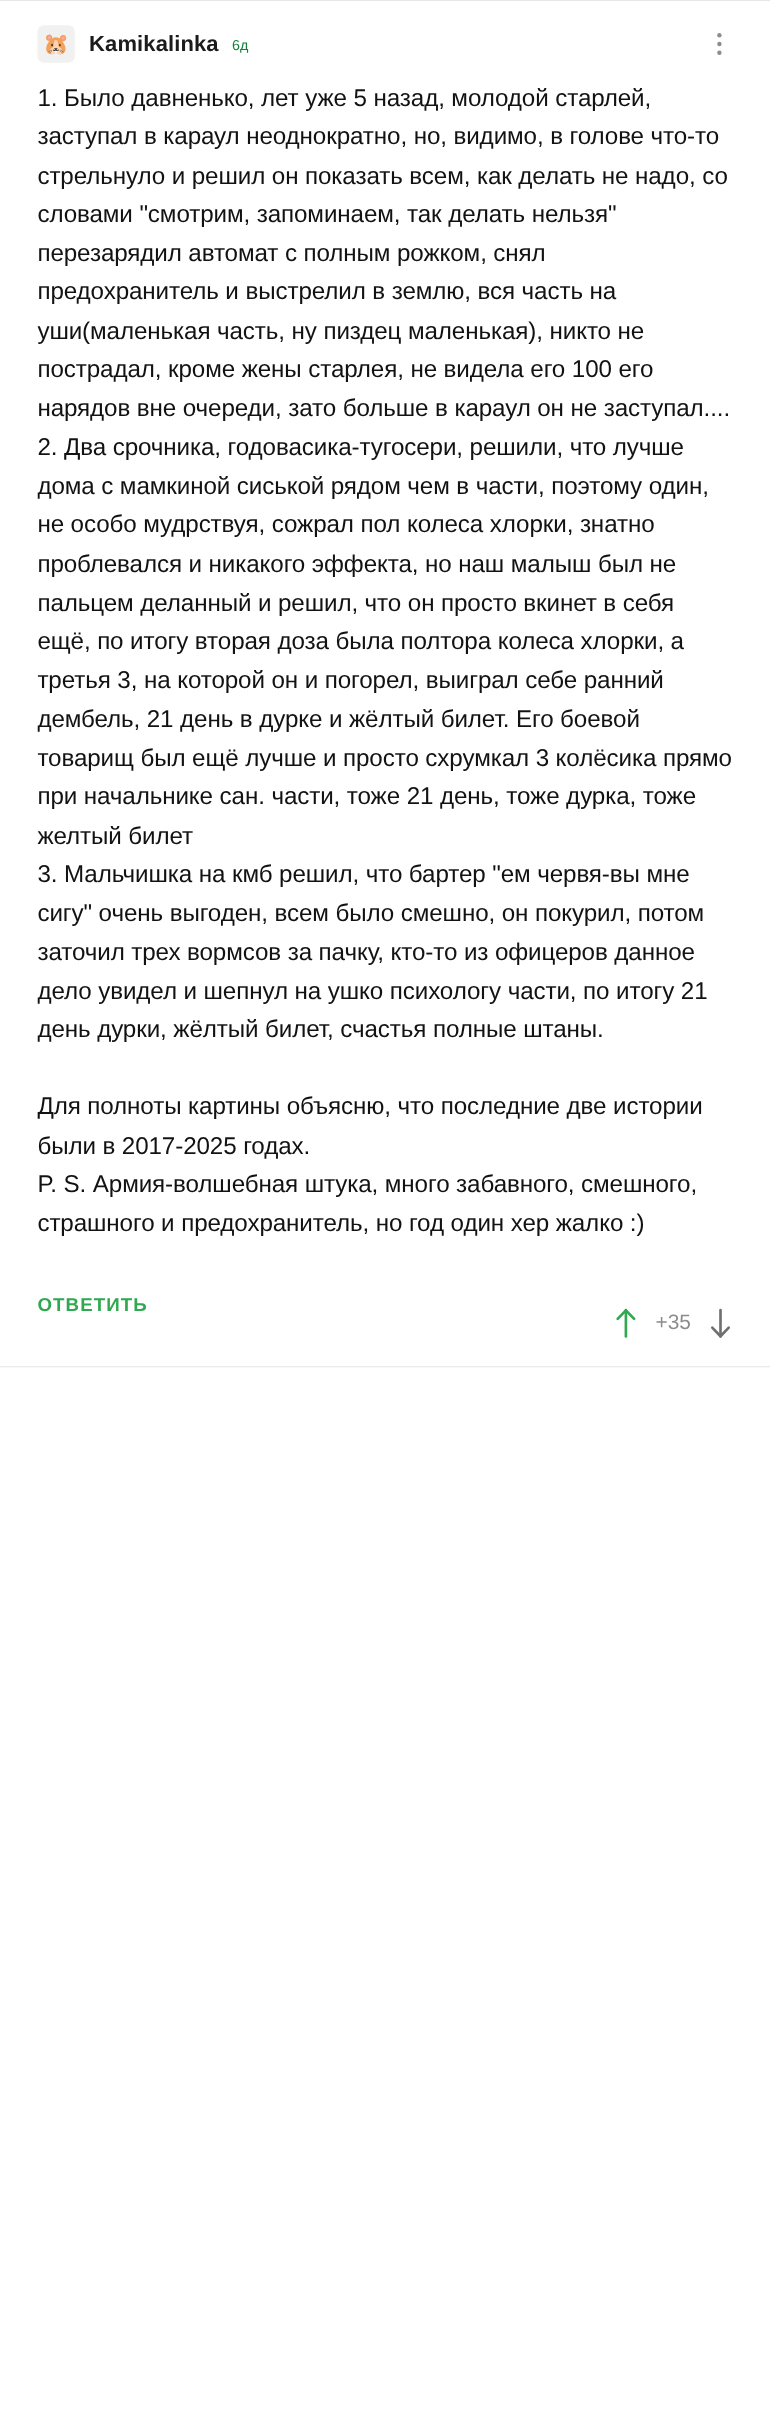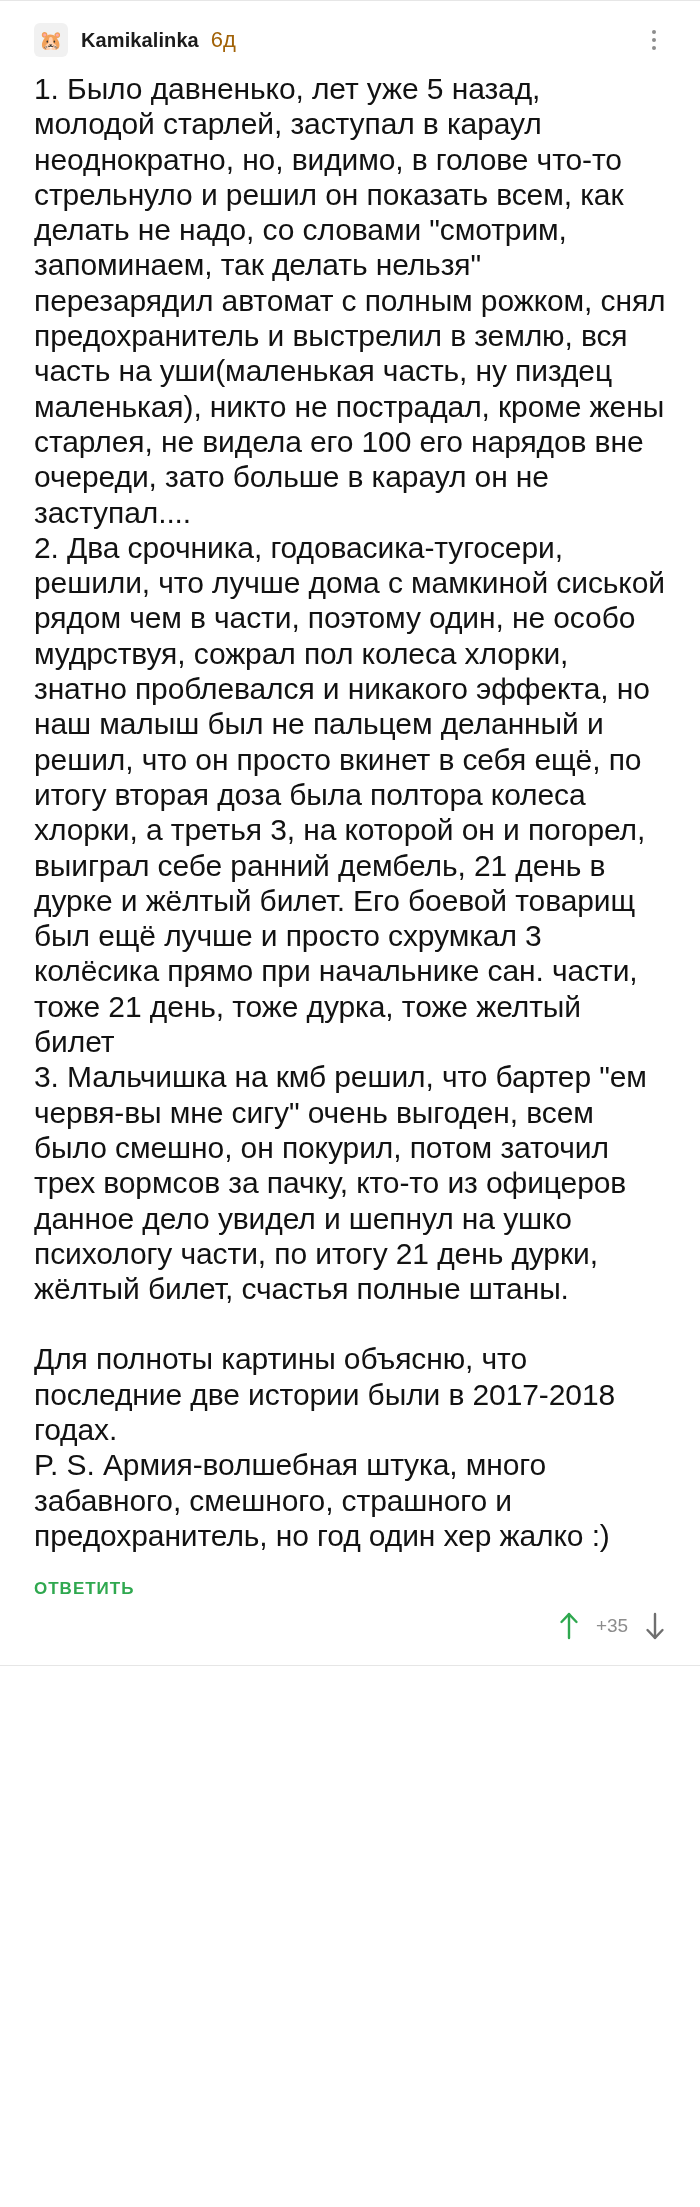--- a/index.html
+++ b/index.html
@@ -49,22 +49,22 @@
   }
   .author {
     margin-left: 13px;
     font-size: 20px;
     font-weight: bold;
     color: #1b1b1b;
     letter-spacing: 0.1px;
   }
   .time {
     margin-left: 12px;
-    font-size: 22px;
-    color: #a16207;
+    font-size: 13px;
+    color: #15803d;
   }
   .menu-dots {
     position: absolute;
     right: 0;
     top: 26px;
     width: 24px;
     height: 26px;
     display: flex;
     flex-direction: column;
     align-items: center;
@@ -73,35 +73,35 @@
     cursor: pointer;
   }
   .menu-dots span {
     display: block;
     width: 4px;
     height: 4px;
     border-radius: 50%;
     background: #8d8d8d;
   }
   .comment-body {
-    font-size: 30px;
+    font-size: 22px;
     line-height: 35.3px;
     color: #121212;
     letter-spacing: -0.1px;
     word-wrap: break-word;
   }
   .comment-body p {
     margin: 0;
   }
   .comment-body p.gap {
     margin-top: 35px;
   }
   .footer {
     display: flex;
-    align-items: flex-start;
+    align-items: center;
     padding: 26px 34px 24px 34px;
     box-sizing: border-box;
     position: relative;
   }
   .reply-btn {
     font-size: 17px;
     font-weight: bold;
     color: #2fa84f;
     letter-spacing: 1.0px;
     background: none;
@@ -156,21 +156,21 @@
         <span></span>
         <span></span>
         <span></span>
       </div>
     </div>
 
     <div class="comment-body">
       <p>1. Было давненько, лет уже 5 назад, молодой старлей, заступал в караул неоднократно, но, видимо, в голове что-то стрельнуло и решил он показать всем, как делать не надо, со словами "смотрим, запоминаем, так делать нельзя" перезарядил автомат с полным рожком, снял предохранитель и выстрелил в землю, вся часть на уши(маленькая часть, ну пиздец маленькая), никто не пострадал, кроме жены старлея, не видела его 100 его нарядов вне очереди, зато больше в караул он не заступал....</p>
       <p>2. Два срочника, годовасика-тугосери, решили, что лучше дома с мамкиной сиськой рядом чем в части, поэтому один, не особо мудрствуя, сожрал пол колеса хлорки, знатно проблевался и никакого эффекта, но наш малыш был не пальцем деланный и решил, что он просто вкинет в себя ещё, по итогу вторая доза была полтора колеса хлорки, а третья 3, на которой он и погорел, выиграл себе ранний дембель, 21 день в дурке и жёлтый билет. Его боевой товарищ был ещё лучше и просто схрумкал 3 колёсика прямо при начальнике сан. части, тоже 21 день, тоже дурка, тоже желтый билет</p>
       <p>3. Мальчишка на кмб решил, что бартер "ем червя-вы мне сигу" очень выгоден, всем было смешно, он покурил, потом заточил трех вормсов за пачку, кто-то из офицеров данное дело увидел и шепнул на ушко психологу части, по итогу 21 день дурки, жёлтый билет, счастья полные штаны.</p>
-      <p class="gap">Для полноты картины объясню, что последние две истории были в 2017-2018 годах.</p>
+      <p class="gap">Для полноты картины объясню, что последние две истории были в 2017-2025 годах.</p>
       <p>P. S. Армия-волшебная штука, много забавного, смешного, страшного и предохранитель, но год один хер жалко :)</p>
     </div>
 
   </div>
 
   <div class="footer">
     <button class="reply-btn">ОТВЕТИТЬ</button>
     <div class="rating">
       <span class="arrow">
         <svg width="22" height="30" viewBox="0 0 22 30" aria-hidden="true">

